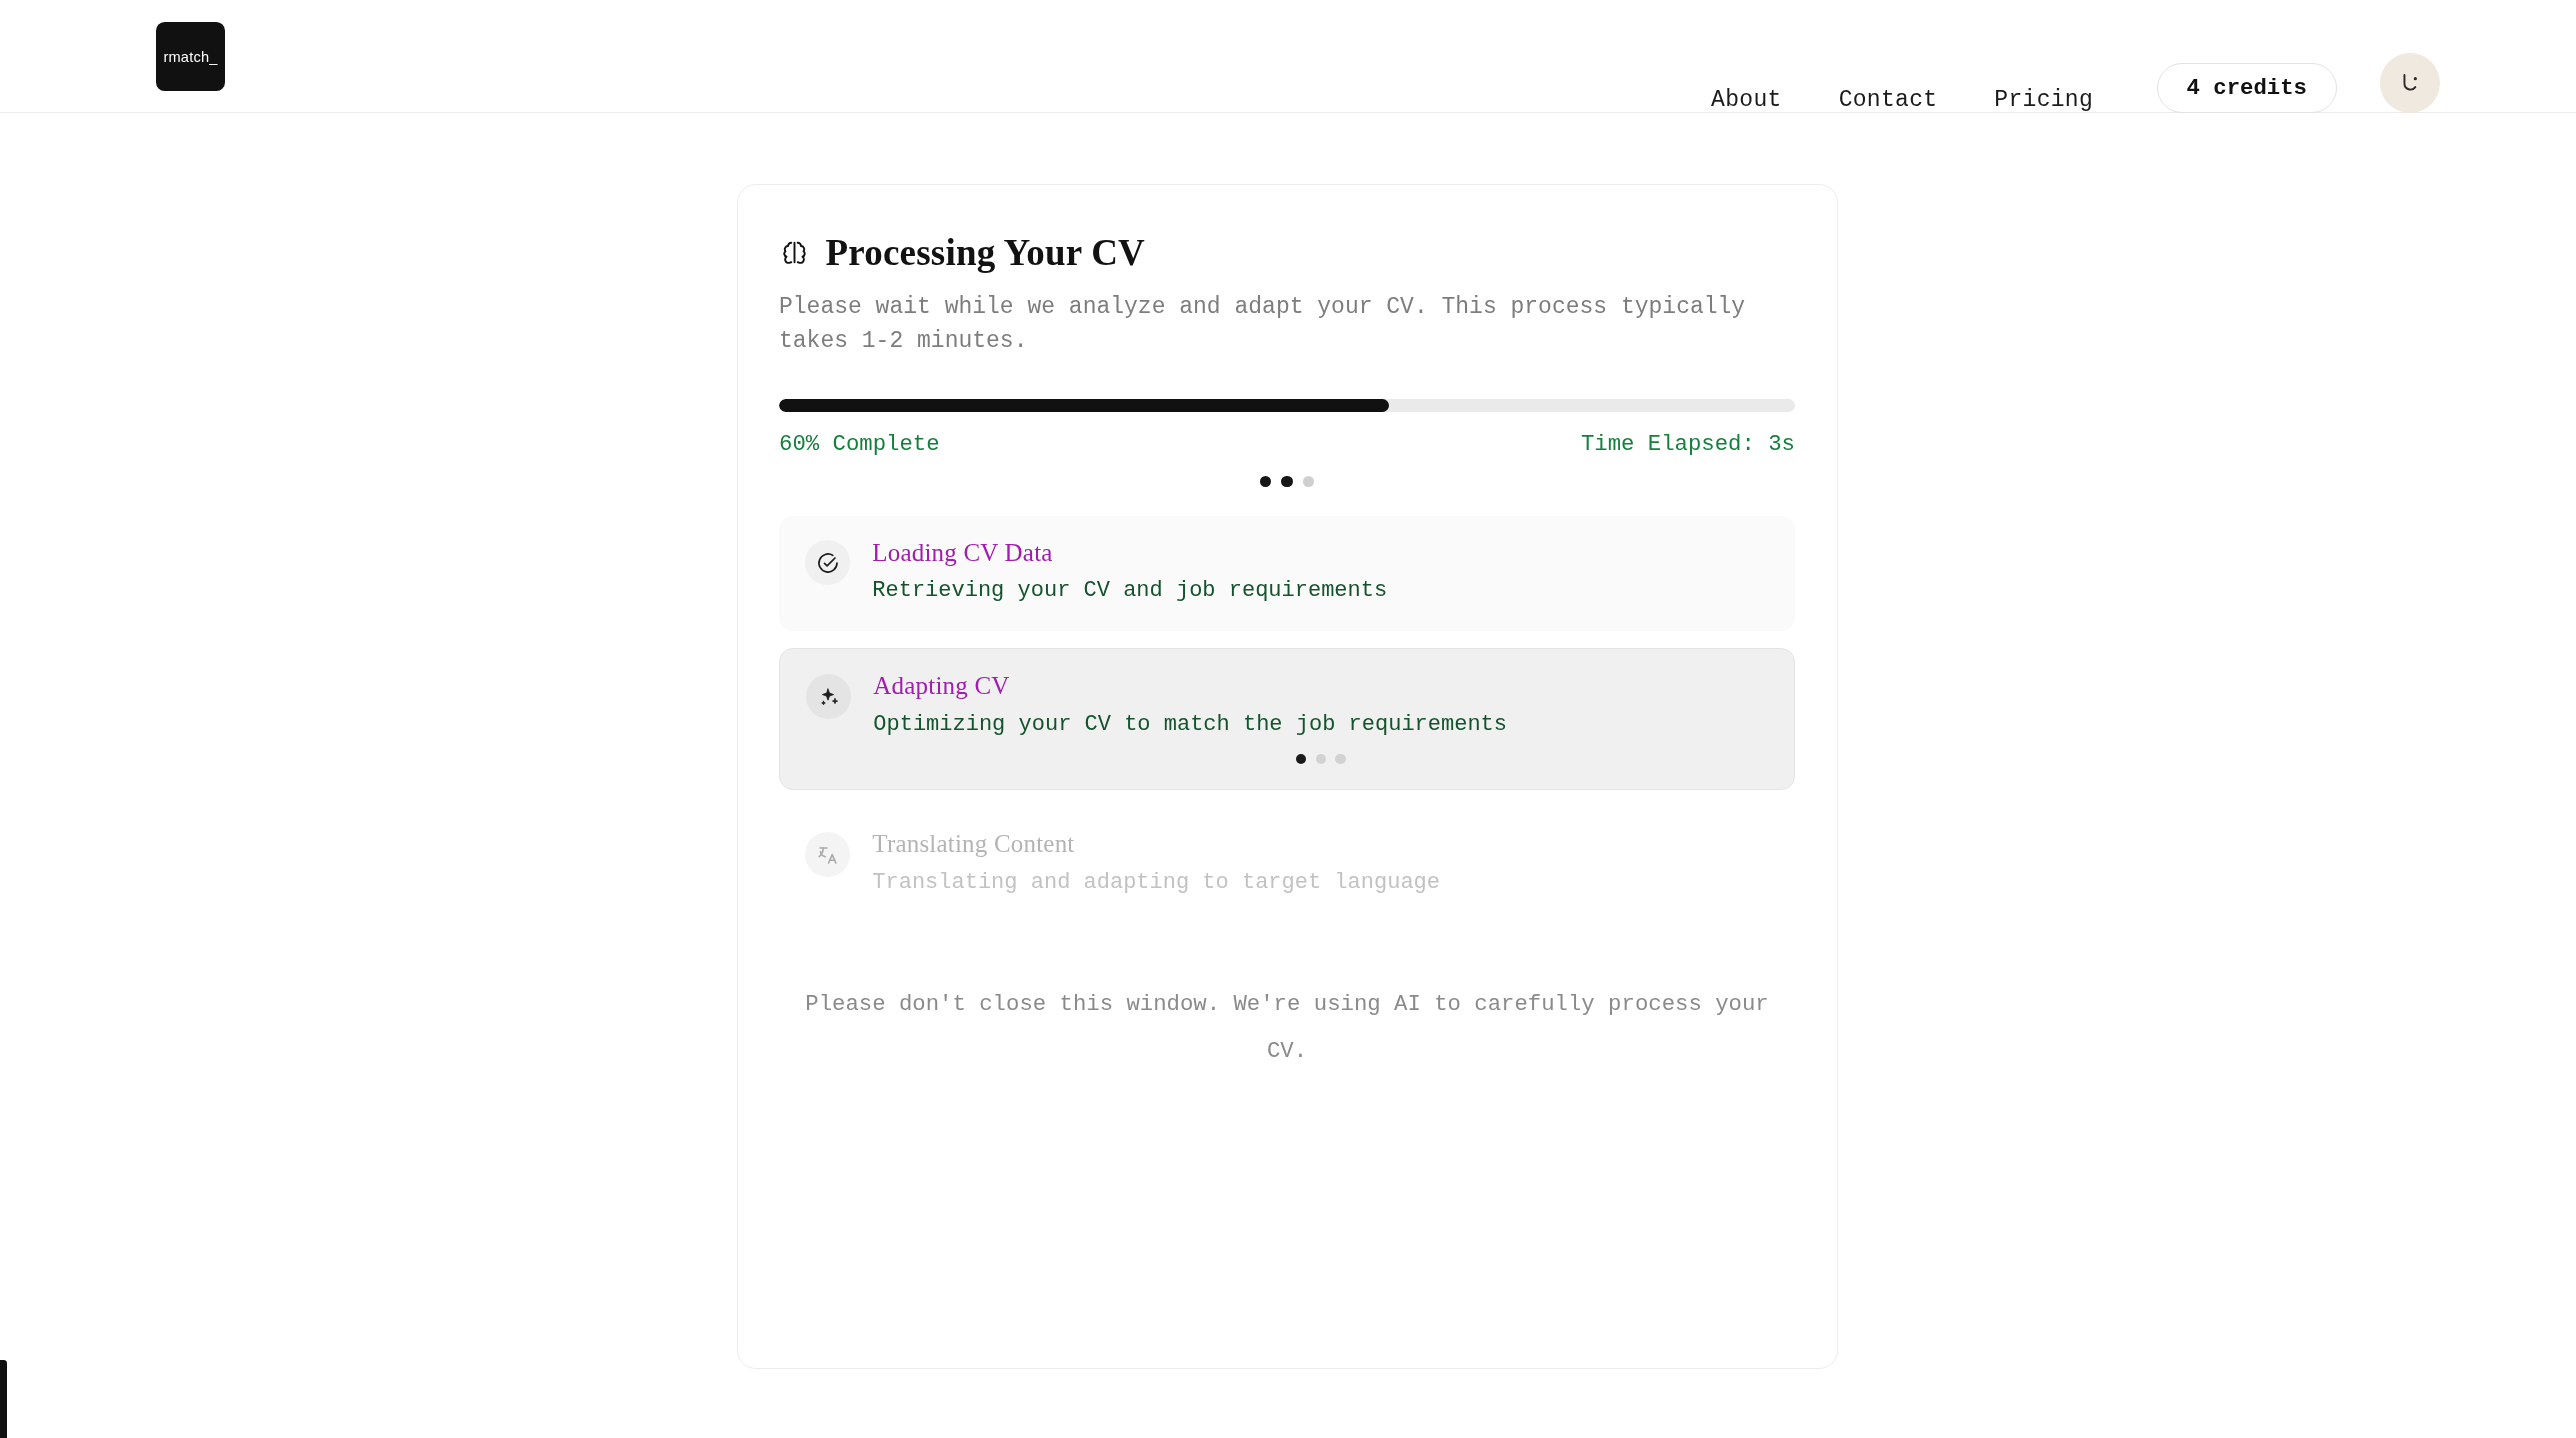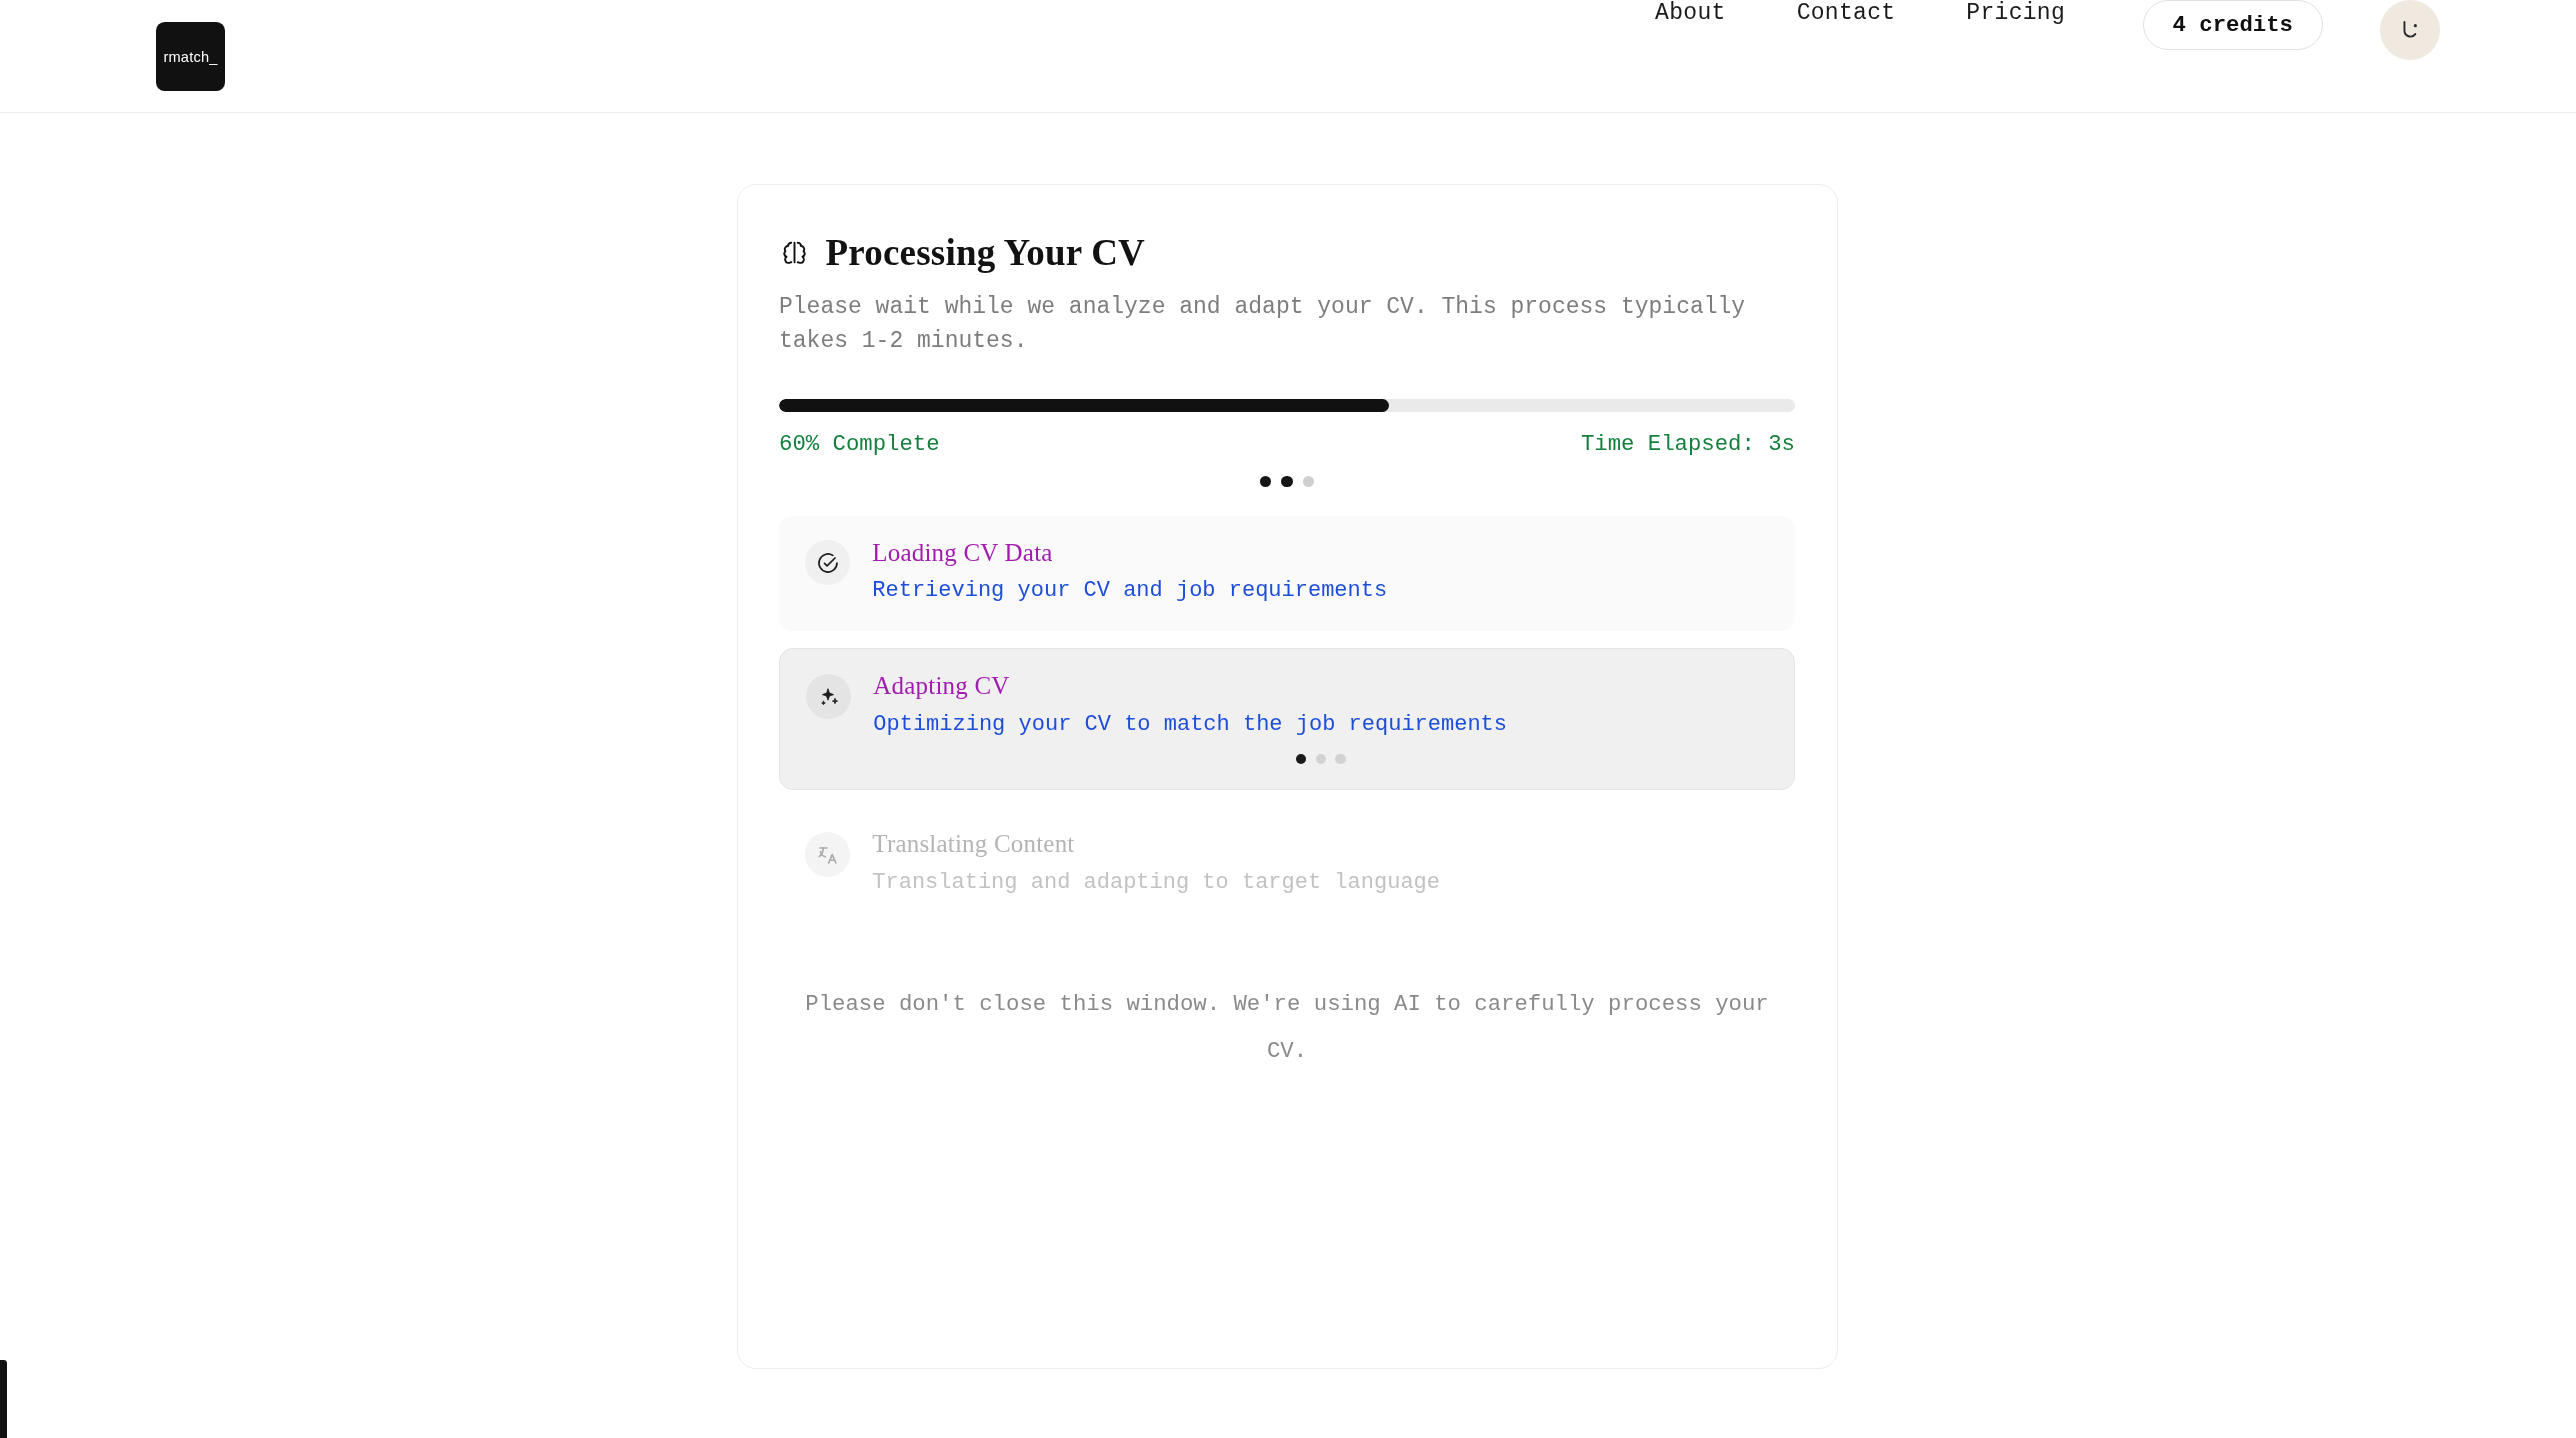--- a/index.html
+++ b/index.html
@@ -37,22 +37,22 @@
     color: #ffffff;
     font-size: 14.6px;
     letter-spacing: 0.2px;
     font-family: "Liberation Sans", sans-serif;
   }
   .nav {
     position: absolute;
     right: 136px; top: 0;
     height: 113px;
     display: flex;
-    align-items: flex-start;
-    gap: 16px;
+    align-items: flex-end;
+    gap: 2px;
   }
   .nav-link {
     font-size: 23px;
     color: #1b1b1b;
     font-family: "Liberation Mono", monospace;
     letter-spacing: 0.3px;
     padding: 0 27.5px;
     text-decoration: none;
     white-space: nowrap;
   }
@@ -173,21 +173,21 @@
     font-family: "Liberation Serif", serif;
     font-size: 25px;
     color: #a21caf;
     letter-spacing: 0.2px;
   }
   .step-desc {
     margin-top: 7.7px;
     font-family: "Liberation Mono", monospace;
     font-size: 22px;
     line-height: 34px;
-    color: #1d4ed8;
+    color: #14532d;
     max-width: 808px;
   }
   .step.pending .step-title { color: #b4b4b4; }
   .step.pending .step-desc { color: #c2c2c2; }
   .step-dots {
     margin-top: 12px;
     display: flex;
     justify-content: center;
     gap: 9.5px;
   }

